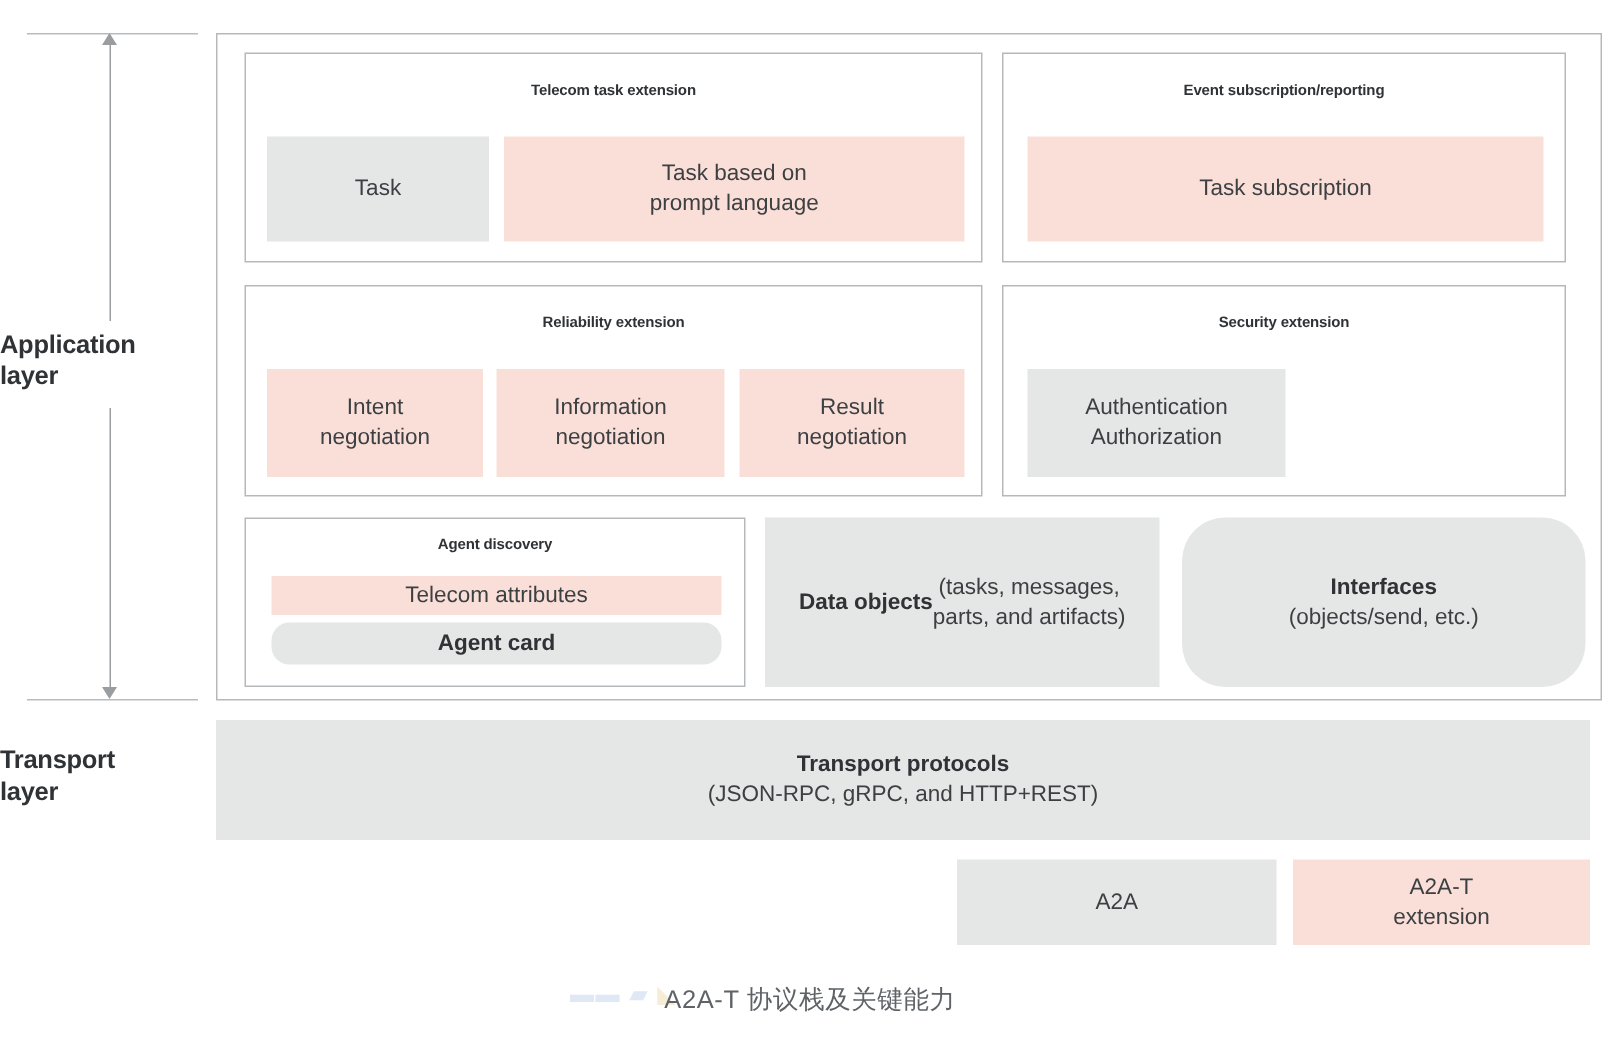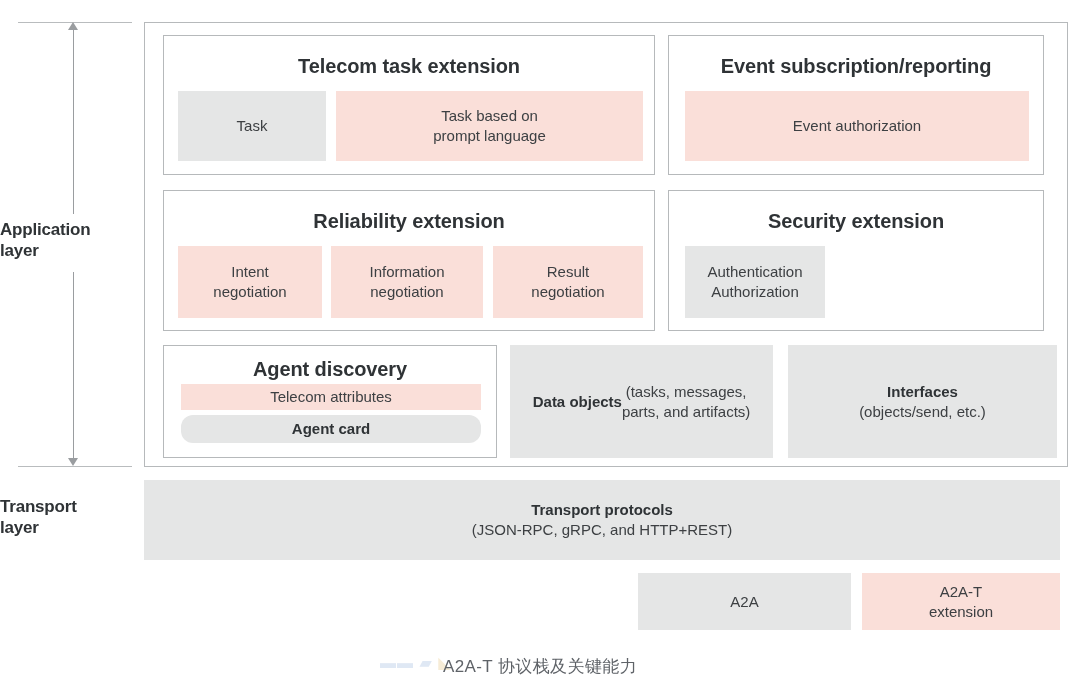--- a/index.html
+++ b/index.html
@@ -57,21 +57,21 @@
     position: absolute;
     box-sizing: border-box;
     border: 1px solid #b6b9bb;
     background: #ffffff;
   }
   .panel-title {
     position: absolute;
     left: 0; right: 0;
     text-align: center;
     font-weight: bold;
-    font-size: 20px;
+    font-size: 10px;
     color: #2f3336;
     letter-spacing: -0.1px;
   }
 
   .cell {
     position: absolute;
     box-sizing: border-box;
     display: flex;
     align-items: center;
     justify-content: center;
@@ -137,60 +137,60 @@
     <span class="ml">Task</span>
   </div>
   <div class="cell pink" style="left:172px; top:55px; width:307px; height:70px;">
     <span class="ml">Task based on<br>prompt language</span>
   </div>
 </div>
 
 <div class="panel" style="left:668px; top:35px; width:376px; height:140px;">
   <div class="panel-title" style="top:19px;">Event subscription/reporting</div>
   <div class="cell pink" style="left:16px; top:55px; width:344px; height:70px;">
-    <span class="ml">Event authorization</span>
+    <span class="ml">Task subscription</span>
   </div>
 </div>
 
 <div class="panel" style="left:163px; top:190px; width:492px; height:141px;">
   <div class="panel-title" style="top:19px;">Reliability extension</div>
   <div class="cell pink" style="left:14px; top:55px; width:144px; height:72px;">
     <span class="ml">Intent<br>negotiation</span>
   </div>
   <div class="cell pink" style="left:167px; top:55px; width:152px; height:72px;">
     <span class="ml">Information<br>negotiation</span>
   </div>
   <div class="cell pink" style="left:329px; top:55px; width:150px; height:72px;">
     <span class="ml">Result<br>negotiation</span>
   </div>
 </div>
 
 <div class="panel" style="left:668px; top:190px; width:376px; height:141px;">
   <div class="panel-title" style="top:19px;">Security extension</div>
-  <div class="cell gray" style="left:16px; top:55px; width:140px; height:72px;">
+  <div class="cell gray" style="left:16px; top:55px; width:172px; height:72px;">
     <span class="ml">Authentication<br>Authorization</span>
   </div>
 </div>
 
 <div class="panel" style="left:163px; top:345px; width:334px; height:113px;">
   <div class="panel-title" style="top:12px;">Agent discovery</div>
   <div class="cell pink" style="left:17px; top:38px; width:300px; height:26px;">
     <span class="ml">Telecom attributes</span>
   </div>
   <div class="cell gray bold" style="left:17px; top:69px; width:300px; height:28px;">
     <span class="ml">Agent card</span>
   </div>
 </div>
 
 <div class="cell gray" style="left:510px; top:345px; width:263px; height:113px; flex-direction:row;">
   <span class="ttl">Data objects</span>
   <span class="sub ml">(tasks, messages,<br>parts, and artifacts)</span>
 </div>
 
-<div class="cell gray" style="left:788px; top:345px; width:269px; height:113px; flex-direction:column;">
+<div class="cell gray" style="left:788px; top:345px; width:269px; height:113px; flex-direction:column;border-radius:29px;">
   <span class="ttl">Interfaces</span>
   <span class="sub ml">(objects/send, etc.)</span>
 </div>
 
 <div class="cell gray" style="left:144px; top:480px; width:916px; height:80px; flex-direction:column;">
   <span class="ttl">Transport protocols</span>
   <span class="sub ml">(JSON-RPC, gRPC, and HTTP+REST)</span>
 </div>
 
 <div class="cell gray" style="left:638px; top:573px; width:213px; height:57px;">

